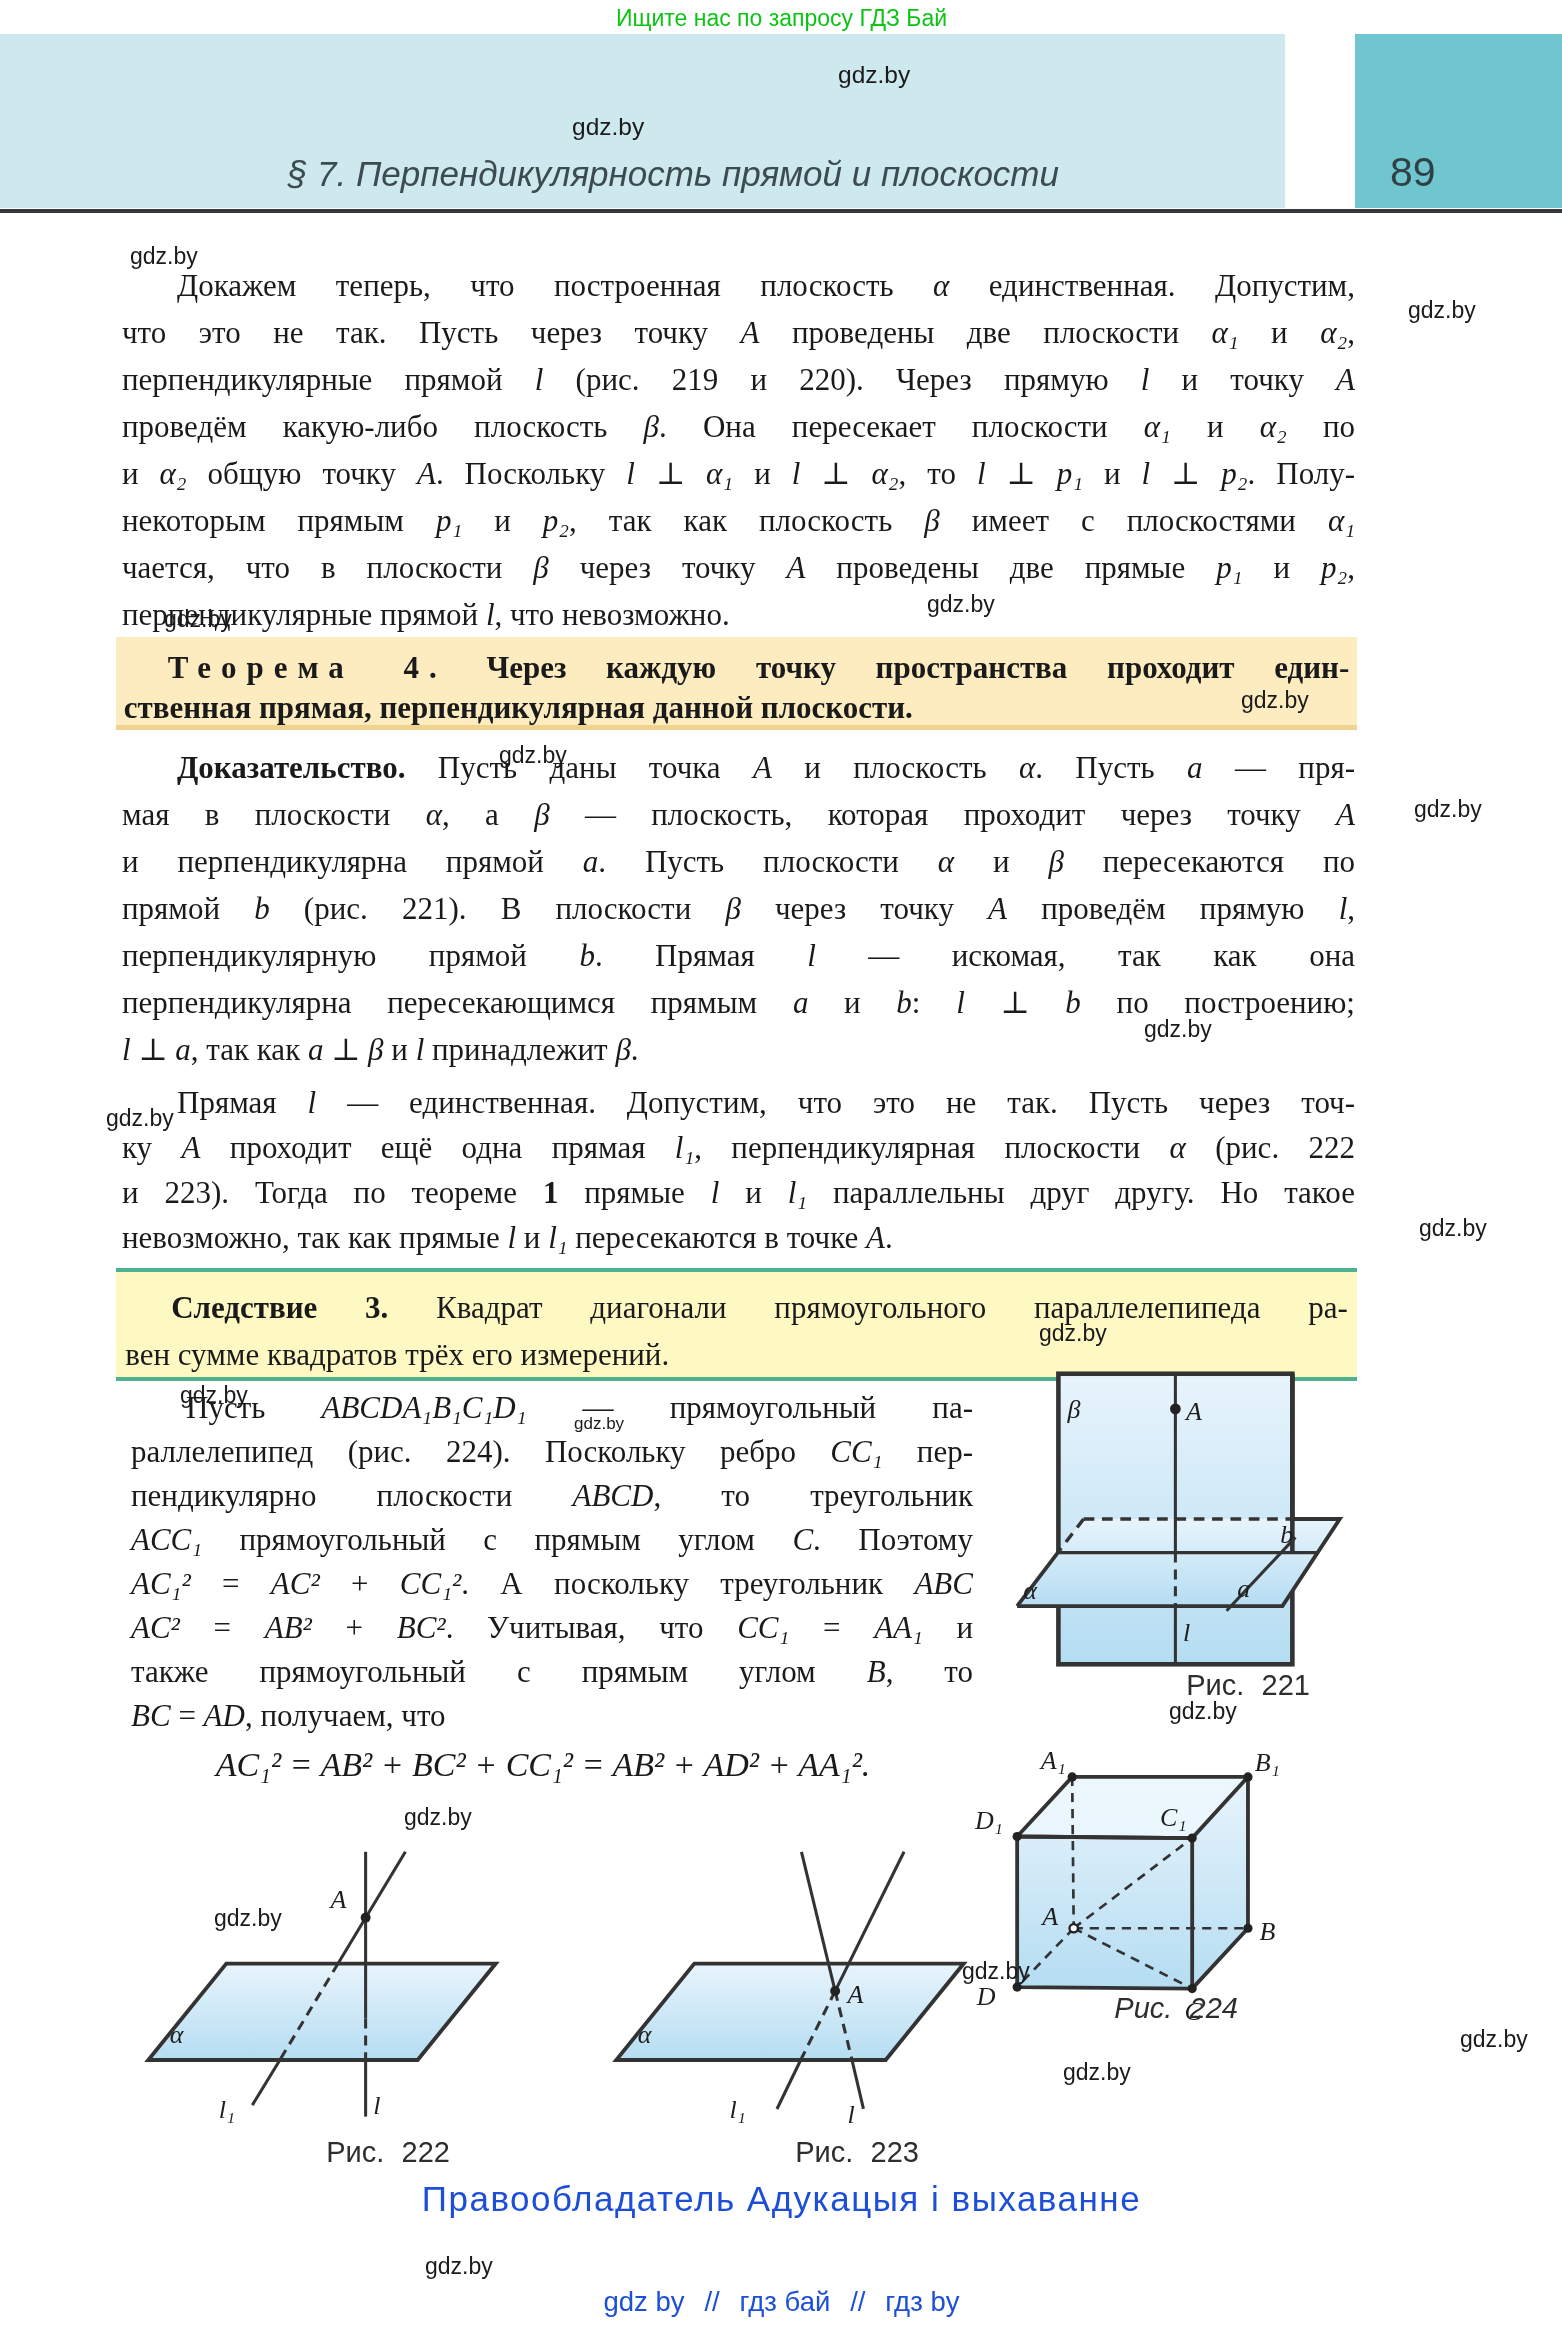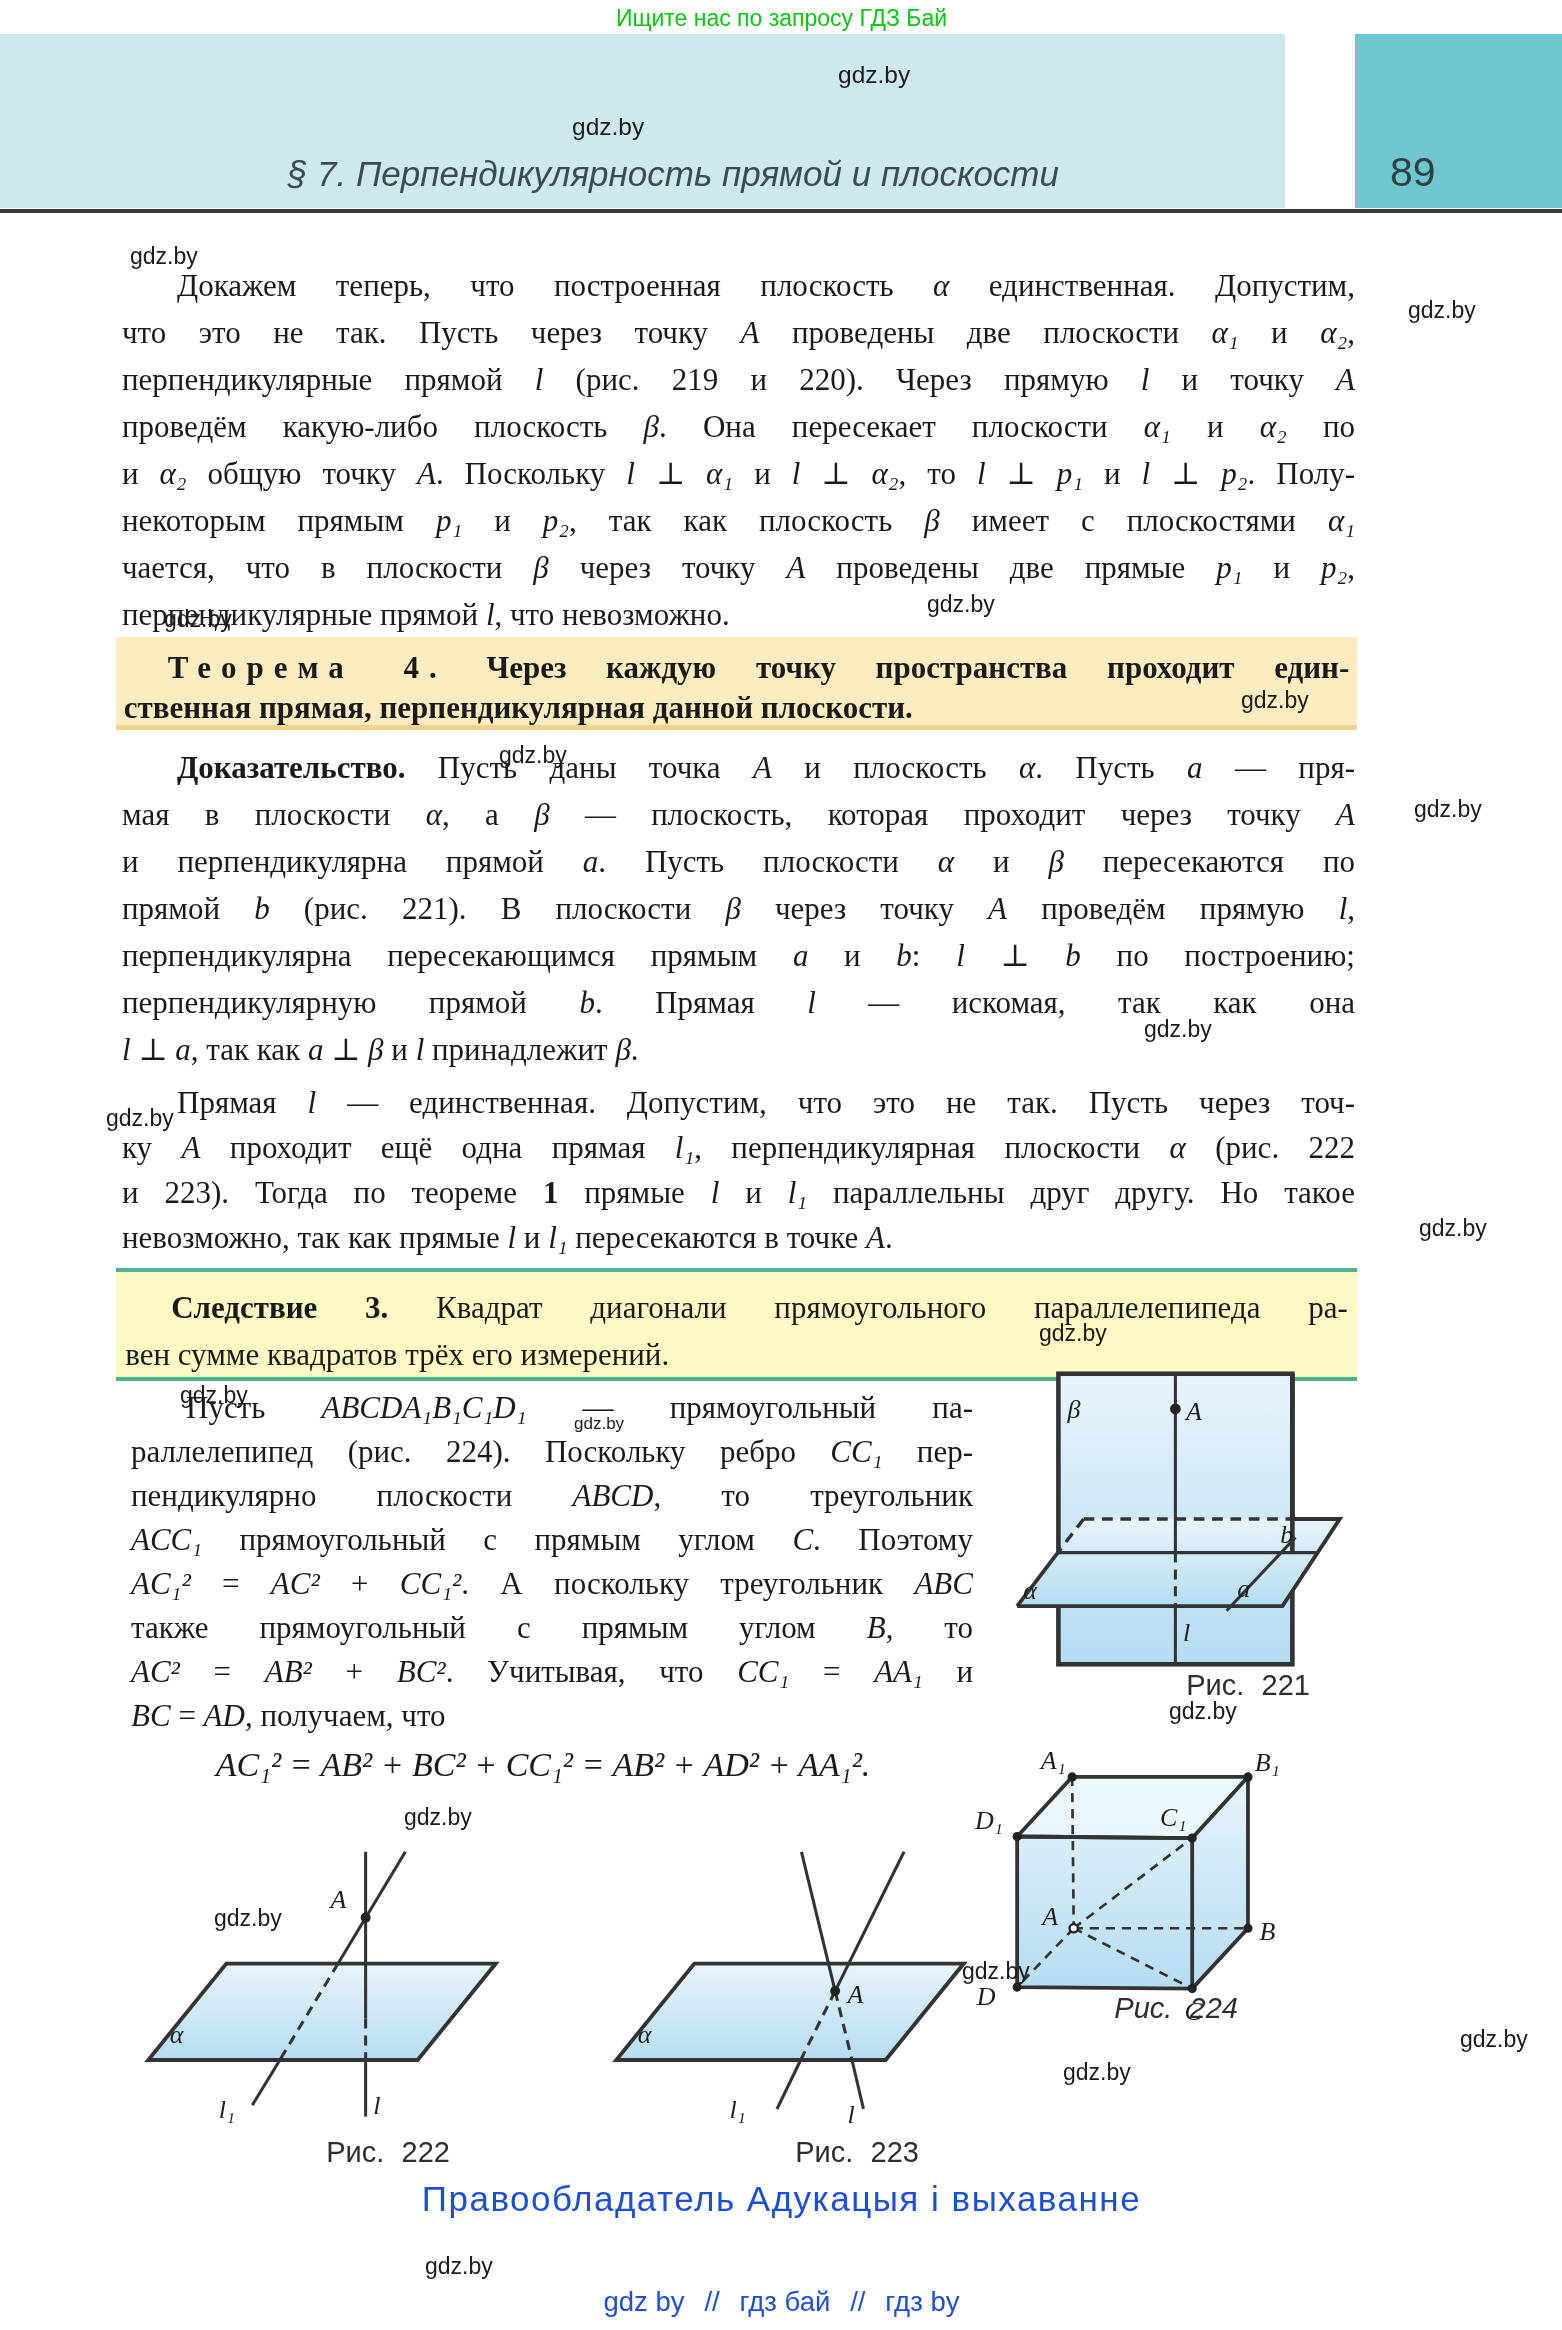--- a/index.html
+++ b/index.html
@@ -97,22 +97,22 @@
   <div class="thm-box">
     <div class="tline"><span style="padding-left:44px;"></span><span class="thm-label">Теорема 4.</span>&nbsp;<span>Через каждую точку пространства проходит един-</span></div>
     <div class="tline last">ственная прямая, перпендикулярная данной плоскости.</div>
   </div>
 
   <div class="para lh62" style="top:744px;">
     <div class="ind"><b>Доказательство.</b> Пусть даны точка <i>A</i> и плоскость <i>α</i>. Пусть <i>a</i> — пря-</div>
     <div>мая в плоскости <i>α</i>, а <i>β</i> — плоскость, которая проходит через точку <i>A</i></div>
     <div>и перпендикулярна прямой <i>a</i>. Пусть плоскости <i>α</i> и <i>β</i> пересекаются по</div>
     <div>прямой <i>b</i> (рис. 221). В плоскости <i>β</i> через точку <i>A</i> проведём прямую <i>l</i>,</div>
+    <div>перпендикулярную прямой <i>b</i>. Прямая <i>l</i> — искомая, так как она</div>
     <div>перпендикулярна пересекающимся прямым <i>a</i> и <i>b</i>: <i>l</i> ⊥ <i>b</i> по построению;</div>
-    <div>перпендикулярную прямой <i>b</i>. Прямая <i>l</i> — искомая, так как она</div>
     <div class="last"><i>l</i> ⊥ <i>a</i>, так как <i>a</i> ⊥ <i>β</i> и <i>l</i> принадлежит <i>β</i>.</div>
   </div>
 
   <div class="para lh59" style="top:1080px;">
     <div class="ind">Прямая <i>l</i> — единственная. Допустим, что это не так. Пусть через точ-</div>
     <div>ку <i>A</i> проходит ещё одна прямая <i>l₁</i>, перпендикулярная плоскости <i>α</i> (рис. 222</div>
     <div>и 223). Тогда по теореме <b>1</b> прямые <i>l</i> и <i>l₁</i> параллельны друг другу. Но такое</div>
     <div class="last">невозможно, так как прямые <i>l</i> и <i>l₁</i> пересекаются в точке <i>A</i>.</div>
   </div>
 
@@ -120,22 +120,22 @@
     <div class="cline ind"><b>Следствие 3.</b>&nbsp;<span>Квадрат диагонали прямоугольного параллелепипеда ра-</span></div>
     <div class="cline last">вен сумме квадратов трёх его измерений.</div>
   </div>
 
   <div class="para lh58 narrow" style="top:1386px;margin-left:9px;">
     <div class="ind">Пусть <i>ABCDA₁B₁C₁D₁</i> — прямоугольный па-</div>
     <div>раллелепипед (рис. 224). Поскольку ребро <i>CC₁</i> пер-</div>
     <div>пендикулярно плоскости <i>ABCD</i>, то треугольник</div>
     <div><i>ACC₁</i> прямоугольный с прямым углом <i>C</i>. Поэтому</div>
     <div><i>AC₁²</i> = <i>AC²</i> + <i>CC₁²</i>. А поскольку треугольник <i>ABC</i></div>
+    <div><i>AC²</i> = <i>AB²</i> + <i>BC²</i>. Учитывая, что <i>CC₁</i> = <i>AA₁</i> и</div>
     <div>также прямоугольный с прямым углом <i>B</i>, то</div>
-    <div><i>AC²</i> = <i>AB²</i> + <i>BC²</i>. Учитывая, что <i>CC₁</i> = <i>AA₁</i> и</div>
     <div class="last"><i>BC</i> = <i>AD</i>, получаем, что</div>
   </div>
 
   <div class="formula">AC₁² = AB² + BC² + CC₁² = AB² + AD² + AA₁².</div>
 
   <svg class="fig" style="left:1011px;top:1369px;" width="367" height="300" viewBox="0 0 480 392">
     <defs>
       <linearGradient id="g1" x1="0" y1="0" x2="0" y2="1">
         <stop offset="0" stop-color="#e8f4fc"></stop>
           <stop offset="1" stop-color="#b5ddf2"></stop>

